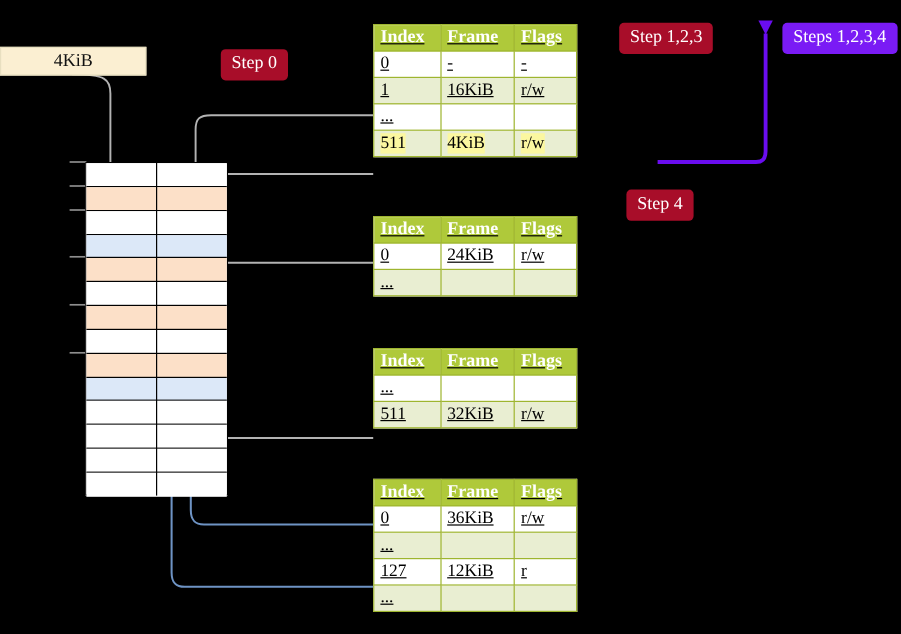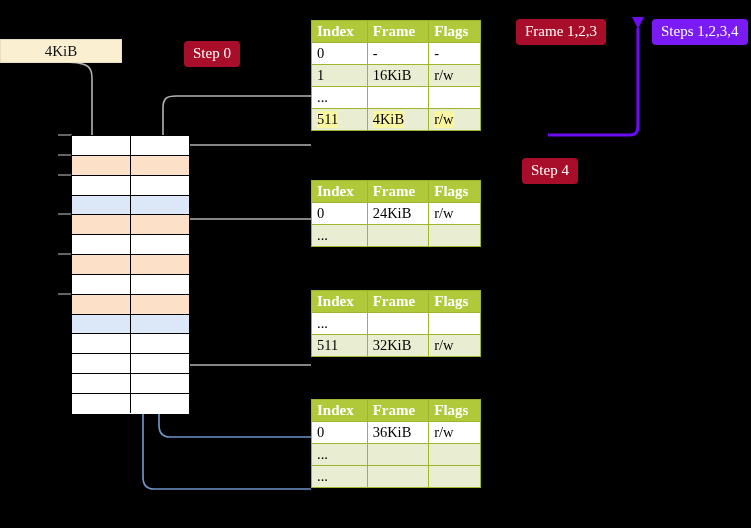--- a/index.html
+++ b/index.html
@@ -25,21 +25,21 @@
   .memcol{position:absolute;left:71px;top:135px;width:119px;height:278px;
           border:1px solid #000;box-sizing:border-box;background:#fff;}
   .memrow{height:19.857px;box-sizing:border-box;border-bottom:1px solid #000;}
   .memrow:last-child{border-bottom:none;}
   .m-white{background:#ffffff;}
   .m-orange{background:#FCE0C8;}
   .m-blue{background:#DCE8F8;}
 
   
   .ptable{position:absolute;border-collapse:collapse;width:170px;
-          background:#fff;border:1px solid #9EB52F;}
+          background:#fff;border:1px solid #9EB52F;text-decoration:underline;}
   .ptable td,.ptable th{border:1px solid #9EB52F;padding:2px 5px;
           font-size:14.5px;height:22px;box-sizing:border-box;
           text-align:left;vertical-align:middle;font-weight:normal;}
   .ptable th{background:#AFC93A;color:#fff;font-weight:bold;font-size:15px;}
   .ptable td:nth-child(1){width:56px;}
   .ptable td:nth-child(2){width:62px;}
   .ptable td:nth-child(3){width:52px;}
   tr.r-white td{background:#ffffff;}
   tr.r-tint td{background:#E9EED2;}
   td.hl span{background:#FBF7A0;}
@@ -108,21 +108,21 @@
   <div class="memrow m-white"></div>
   <div class="memrow m-white"></div>
   <div class="memrow m-white"></div>
   <div class="memrow m-white"></div>
 </div>
 
 <div style="position:absolute;left:130px;top:135px;width:1px;height:278px;background:#000;"></div>
 
 <div class="badge badge-crimson" style="left:184px;top:41px;">Step 0</div>
 
-<div class="badge badge-crimson" style="left:516px;top:19px;">Frame 1,2,3</div>
+<div class="badge badge-crimson" style="left:516px;top:19px;">Step 1,2,3</div>
 
 <div class="badge badge-violet" style="left:652px;top:19px;">Steps 1,2,3,4</div>
 
 <div class="badge badge-crimson" style="left:522px;top:158px;text-align:right;">Step 4</div>
 
 <table class="ptable" style="left:311px;top:20px;">
   <thead>
     <tr>
       <th>Index</th>
       <th>Frame</th>
@@ -209,19 +209,24 @@
     <tr class="r-white">
       <td>0</td>
       <td>36KiB</td>
       <td>r/w</td>
     </tr>
     <tr class="r-tint">
       <td>...</td>
       <td></td>
       <td></td>
     </tr>
+    <tr class="r-white">
+      <td>127</td>
+      <td>12KiB</td>
+      <td>r</td>
+    </tr>
     <tr class="r-tint">
       <td>...</td>
       <td></td>
       <td></td>
     </tr>
   </tbody>
 </table>
 
 </body></html>

